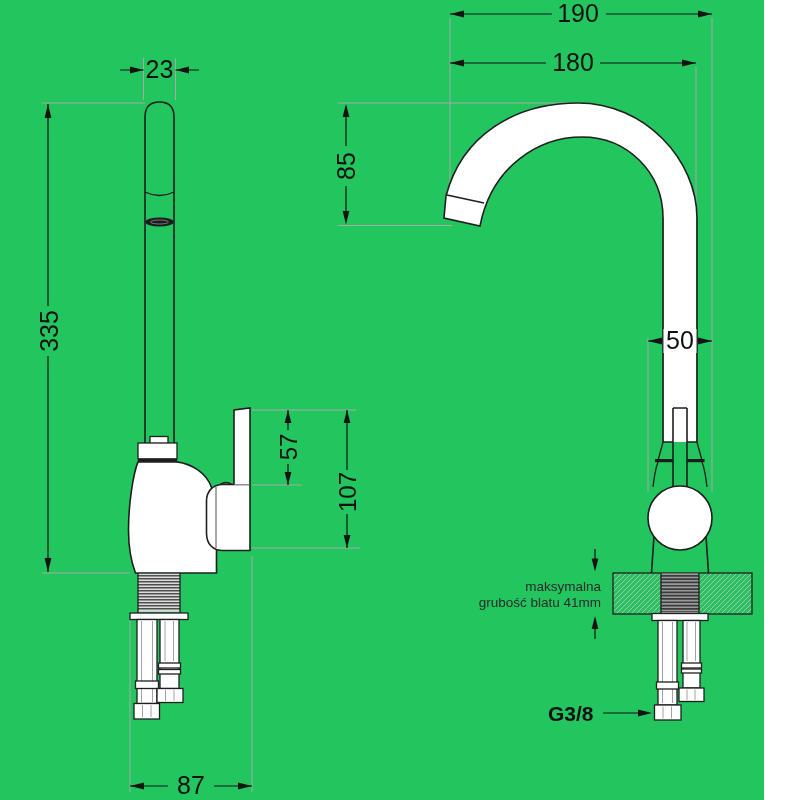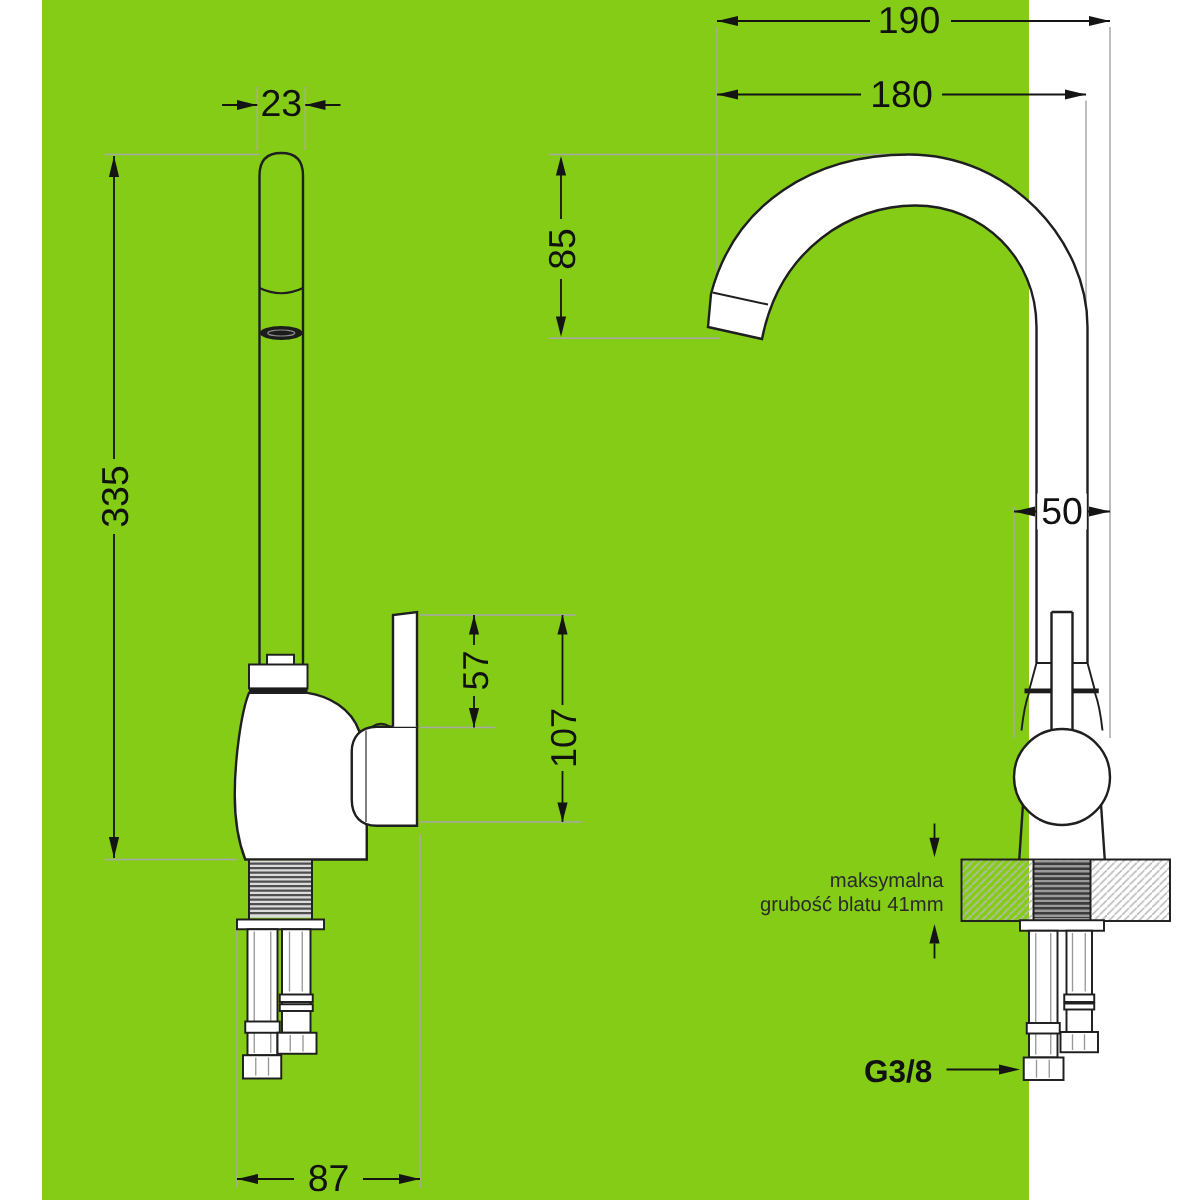--- a/index.html
+++ b/index.html
@@ -1,16 +1,16 @@
 <!DOCTYPE html>
 <html><head>
 <meta charset="utf-8">
 <style>
   html,body{margin:0;padding:0;background:#ffffff;}
-  .stage{width:658px;height:800px;position:relative;background:#84cc16;margin-left:28px;}
+  .stage{width:764px;height:800px;position:relative;background:#22c55e;}
   svg{display:block;}
   text{font-family:"Liberation Sans", sans-serif;fill:#111111;}
   .dimtxt{font-size:25px;}
   .dimtxt-sm{font-size:24px;}
   .notetxt{font-size:13.5px;fill:#2a2a2a;}
   .threadtxt{font-size:21px;font-weight:bold;}
   .obj{stroke:#1f1f1f;fill:none;stroke-width:1.6;stroke-linecap:butt;}
   .objthin{stroke:#1f1f1f;fill:none;stroke-width:1.3;}
   .objfill{stroke:#1f1f1f;fill:#ffffff;stroke-width:1.6;}
   .objfill-thin{stroke:#1f1f1f;fill:#ffffff;stroke-width:1.3;}

